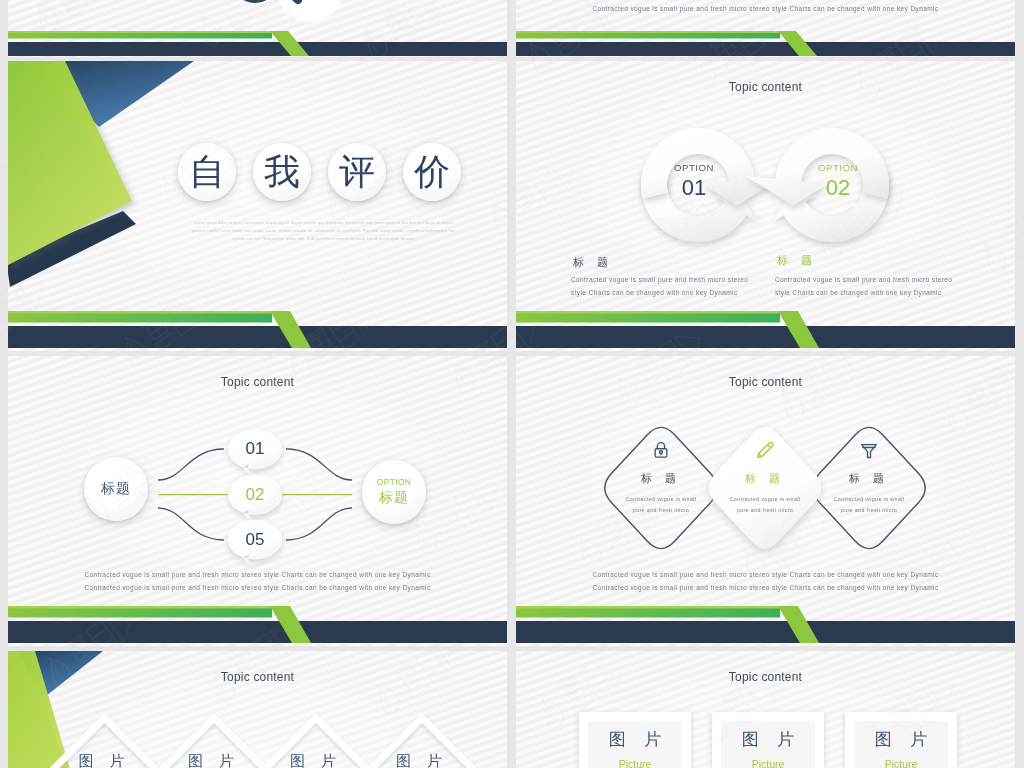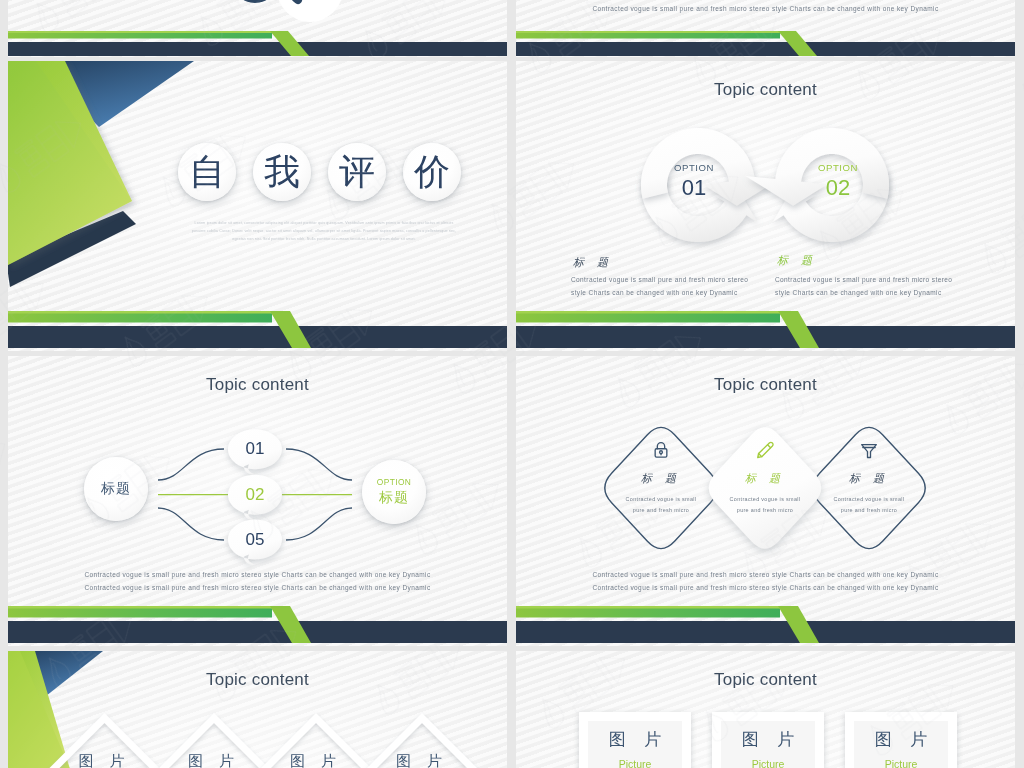--- a/index.html
+++ b/index.html
@@ -15,26 +15,26 @@
     background-image:repeating-linear-gradient(161deg,
         #fafafa 0px,#fafafa 3.3px,#f0f0f0 4.3px,#f0f0f0 7.4px);
   }
   .svig{position:absolute;left:0;top:0;width:100%;height:100%;
     background:radial-gradient(ellipse 60% 58% at 50% 42%,
       rgba(255,255,255,.60) 0%, rgba(255,255,255,.20) 58%, rgba(255,255,255,0) 100%);}
   .slide svg.layer{position:absolute;left:0;top:0;width:100%;height:100%;overflow:visible;}
 
   
   .topic{position:absolute;left:0;width:100%;text-align:center;color:#3d4c5e;
-         font-size:17px;letter-spacing:.2px;}
+         font-size:12px;letter-spacing:.2px;}
 
   
   .en{color:#737e8b;font-size:6.5px;letter-spacing:.40px;line-height:12.8px;text-align:center;
       position:absolute;}
-  .cnlabel{letter-spacing:5px;font-style:italic;}
+  .cnlabel{letter-spacing:5px;}
 
   
   .circ{position:absolute;border-radius:50%;
     background:radial-gradient(circle at 40% 30%, #ffffff 0%, #fefefe 50%, #f0f0f0 100%);
     box-shadow:0 3px 8px rgba(110,118,128,.30), 0 1px 3px rgba(110,118,128,.20);
     display:flex;align-items:center;justify-content:center;flex-direction:column;}
 
   .wmbox{position:absolute;left:0;top:0;width:1024px;height:768px;pointer-events:none;
          z-index:40;opacity:.11;}
 </style>

